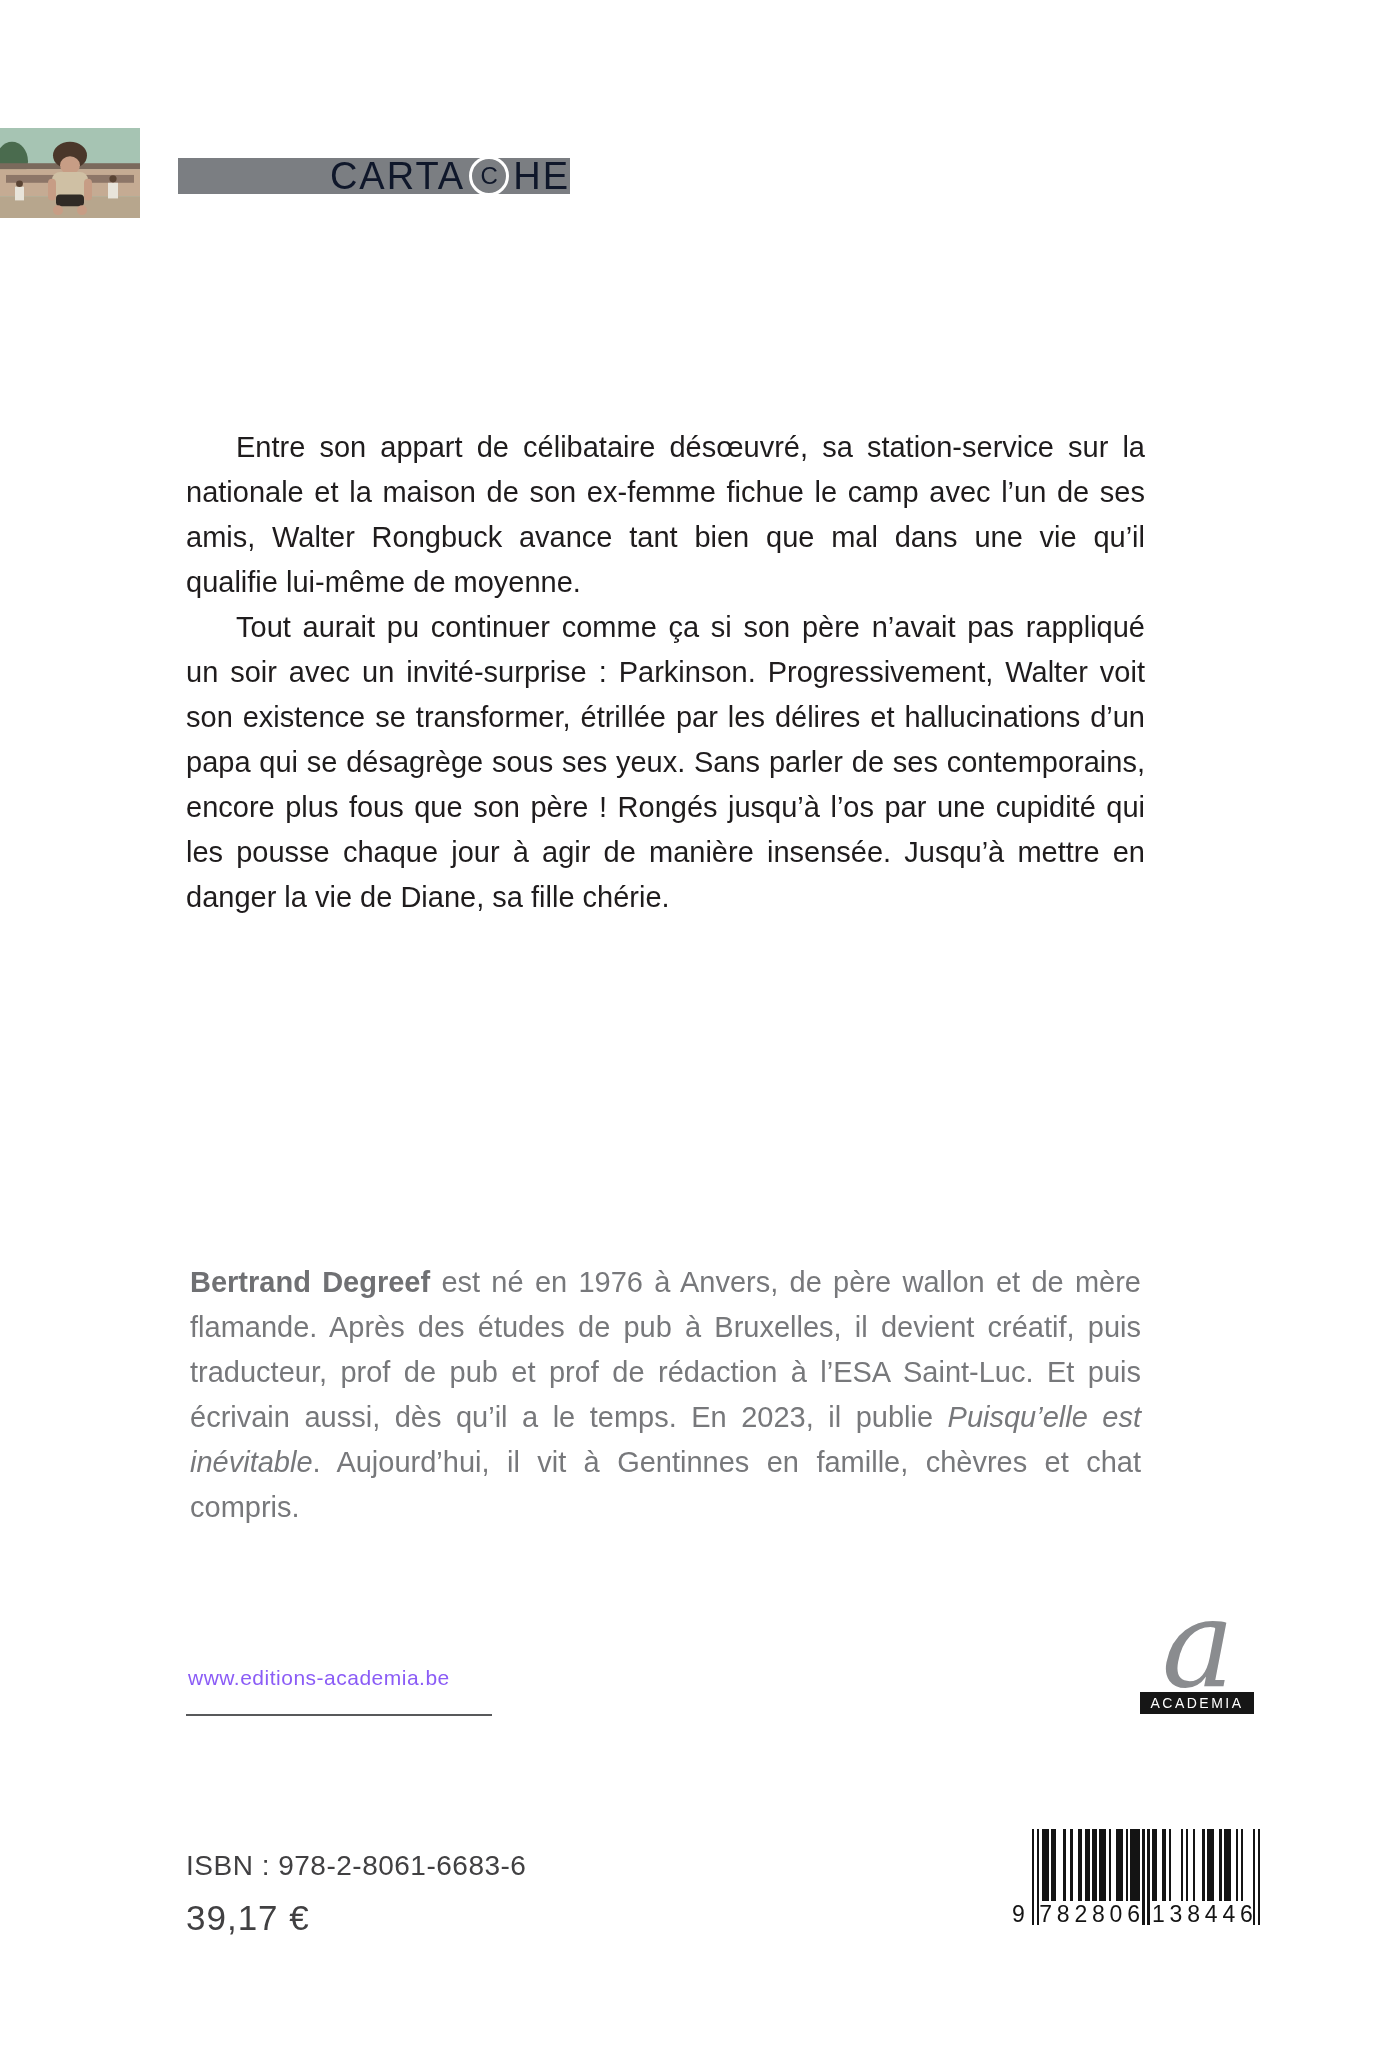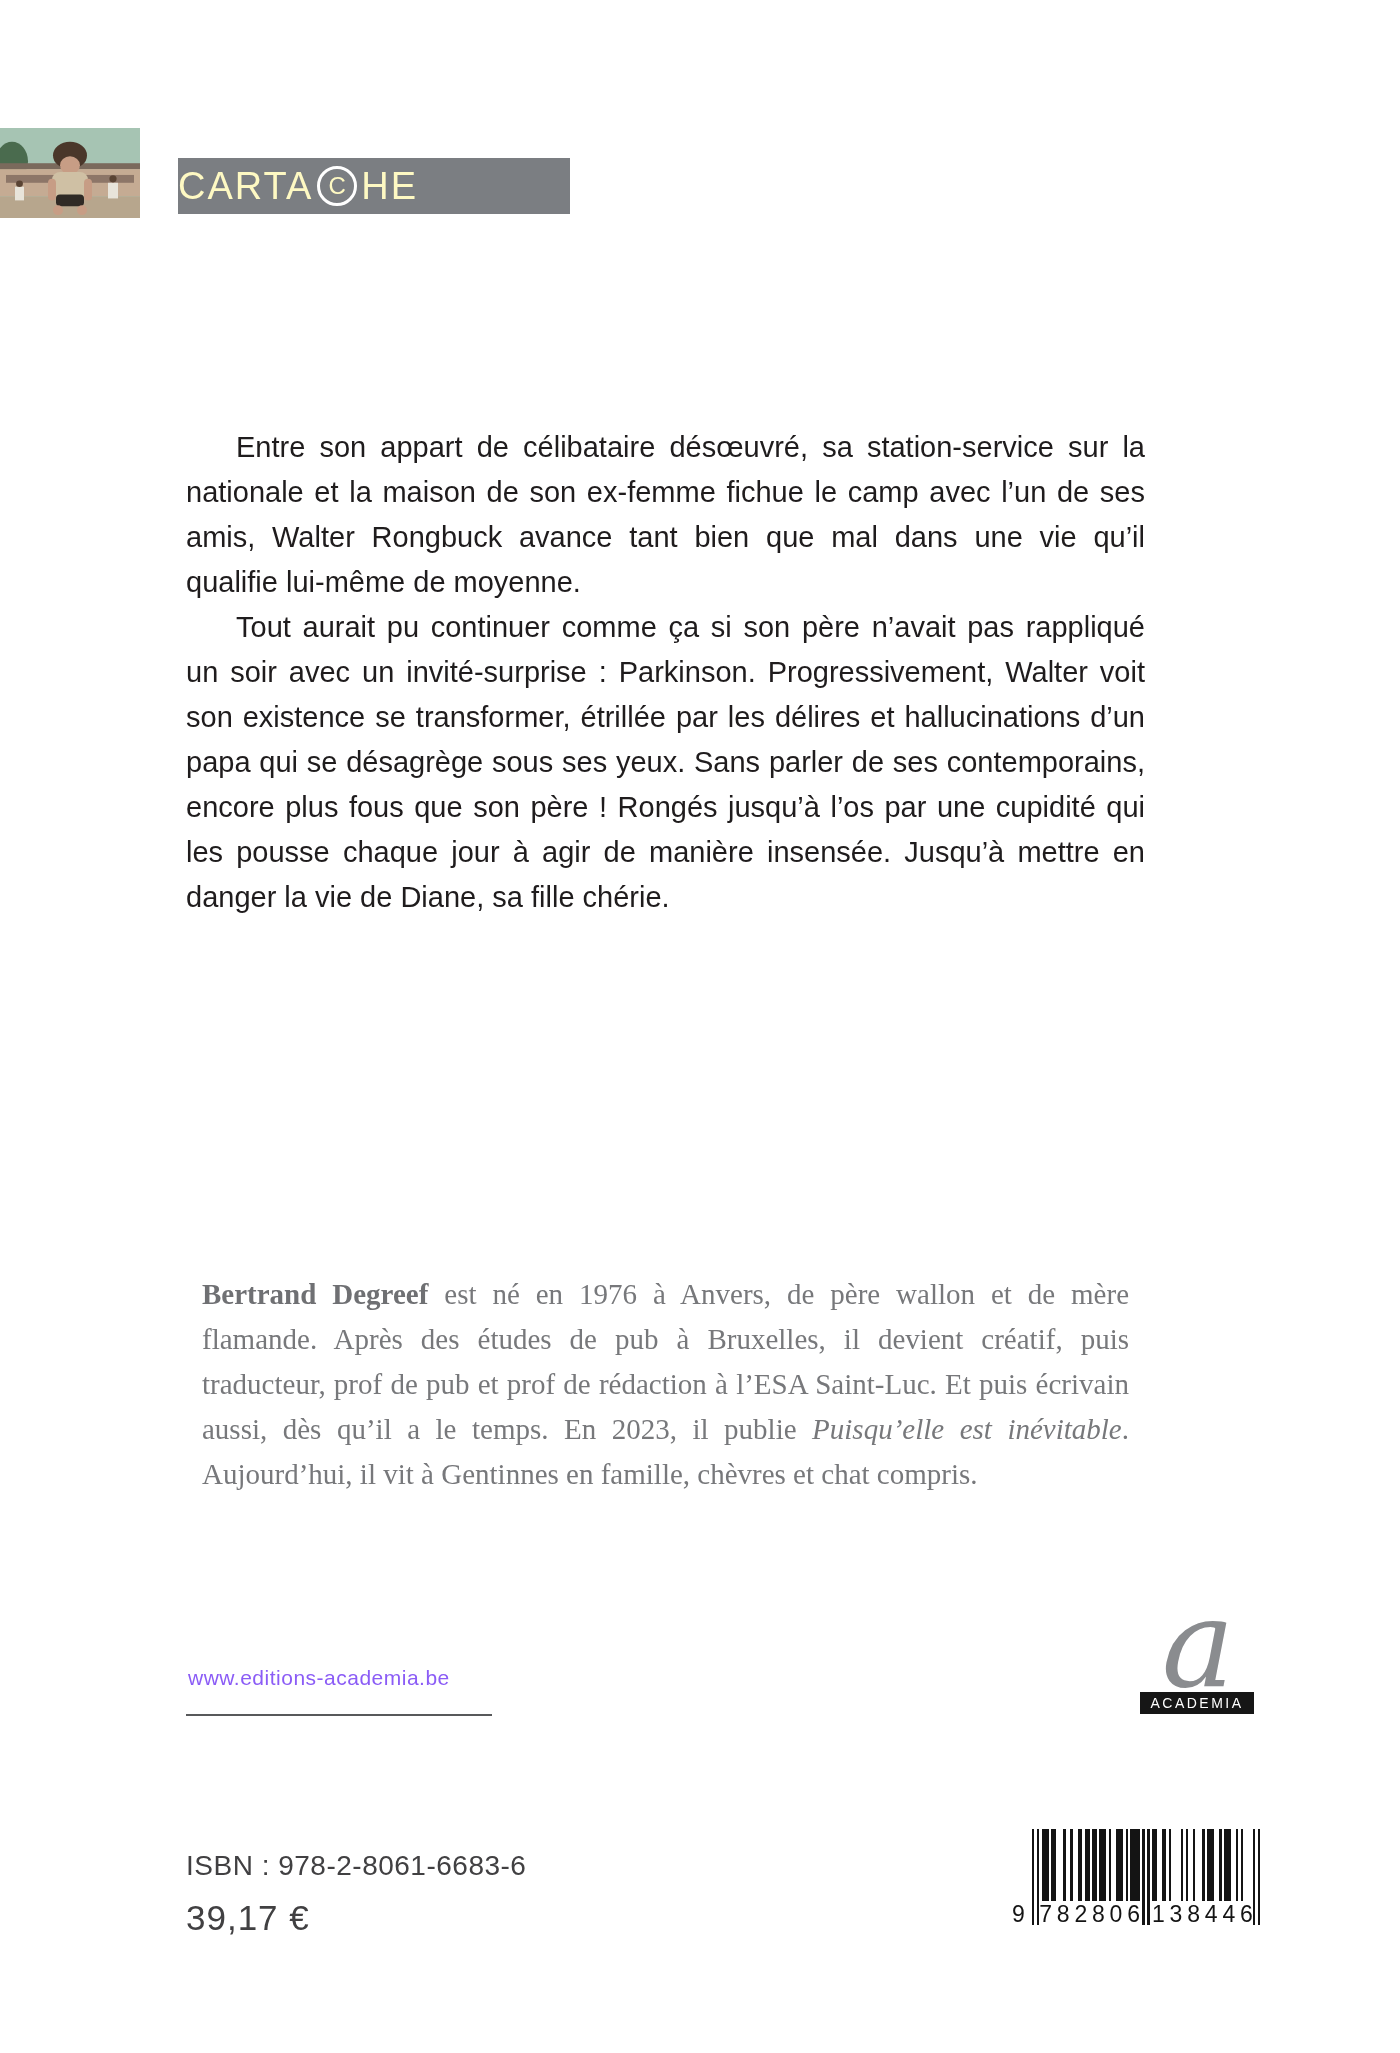--- a/index.html
+++ b/index.html
@@ -10,23 +10,23 @@
     font-family:"Liberation Sans", sans-serif;
     overflow:hidden;
   }
   
   .cover-photo{
     position:absolute;left:0;top:128px;width:140px;height:90px;
     display:block;
   }
   
   .brand-banner{
-    position:absolute;left:178px;top:158px;width:392px;height:56px;
-    background:#7b7e82;color:#fef9c3;
-    display:flex;align-items:center;justify-content:flex-start;
+    position:absolute;left:178px;top:158px;width:392px;height:36px;
+    background:#7b7e82;color:#0f172a;
+    display:flex;align-items:center;justify-content:flex-end;
     font-size:38px;letter-spacing:2px;font-weight:400;
     user-select:none;
   }
   .brand-banner .copy-c{
     display:inline-flex;align-items:center;justify-content:center;
     width:34px;height:34px;border:3px solid #ffffff;border-radius:50%;
     font-size:24px;letter-spacing:0;margin:0 4px;
   }
   
   .synopsis{
@@ -36,21 +36,21 @@
     text-align:justify;
   }
   .synopsis p{margin:0;text-indent:50px;}
   
   .bio{
     position:absolute;left:186px;top:1256px;width:959px;
     color:#77787b;
     font-size:29px;line-height:45px;
     text-align:justify;
   }
-  .bio p{margin:16px;font-family:Liberation Serif, serif;}
+  .bio p{margin:4px;}
   .bio .bio-author{font-weight:bold;color:#6f7073;}
   .bio .bio-book-title{font-style:italic;}
   
   .website{
     position:absolute;left:188px;top:1666px;
     color:#8b5cf6;font-size:21px;letter-spacing:0.5px;
   }
   .website-rule{
     position:absolute;left:186px;top:1714px;width:306px;height:2px;
     background:#58595b;

